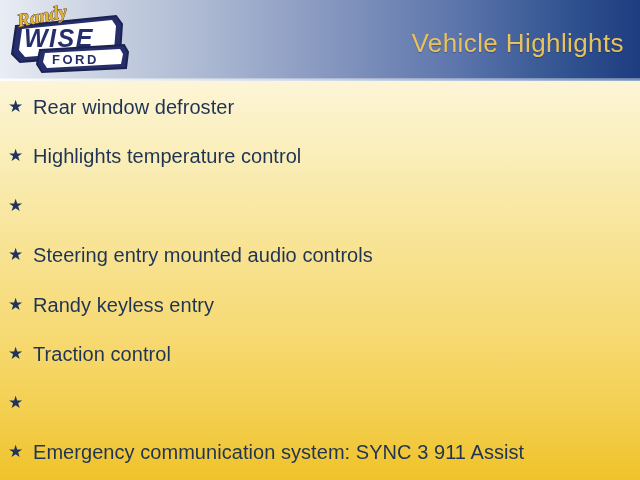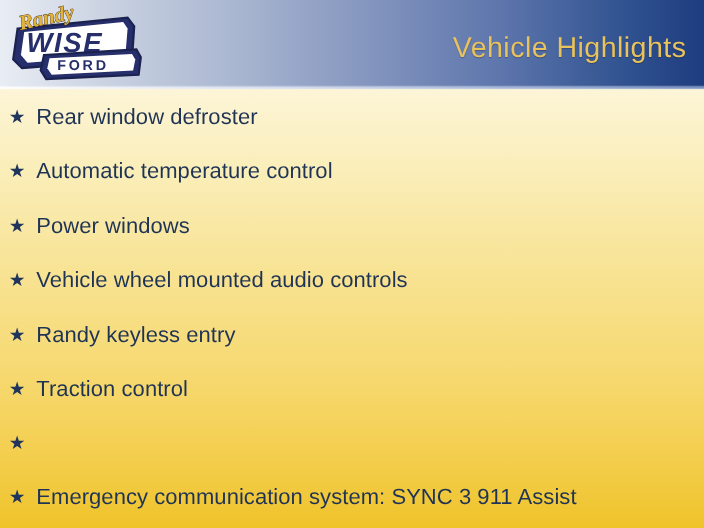--- a/index.html
+++ b/index.html
@@ -155,29 +155,28 @@
   </div>
   <div class="header-underline"></div>
 
   <ul class="highlights">
     <li class="hl-item hl-0">
       <span class="hl-star">★</span>
       <span class="hl-text">Rear window defroster</span>
     </li>
     <li class="hl-item hl-1">
       <span class="hl-star">★</span>
-      <span class="hl-text">Automatic temperature control</span>
+      <span class="hl-text">Highlights temperature control</span>
     </li>
     <li class="hl-item hl-2">
       <span class="hl-star">★</span>
-      <span class="hl-text">Power windows</span>
     </li>
     <li class="hl-item hl-3">
       <span class="hl-star">★</span>
-      <span class="hl-text">Vehicle wheel mounted audio controls</span>
+      <span class="hl-text">Steering entry mounted audio controls</span>
     </li>
     <li class="hl-item hl-4">
       <span class="hl-star">★</span>
       <span class="hl-text">Randy keyless entry</span>
     </li>
     <li class="hl-item hl-5">
       <span class="hl-star">★</span>
       <span class="hl-text">Traction control</span>
     </li>
     <li class="hl-item hl-6">

